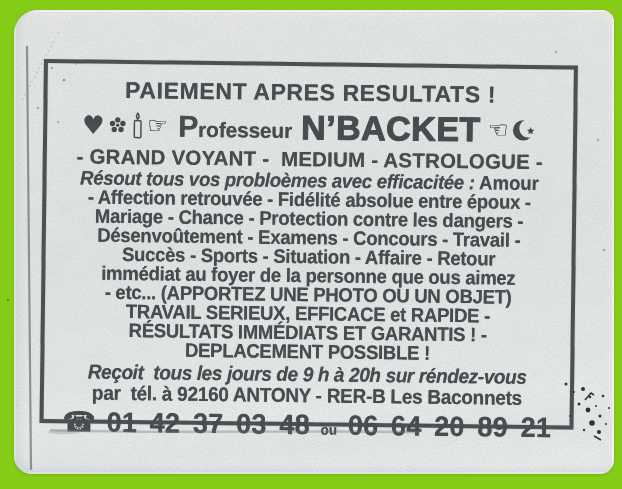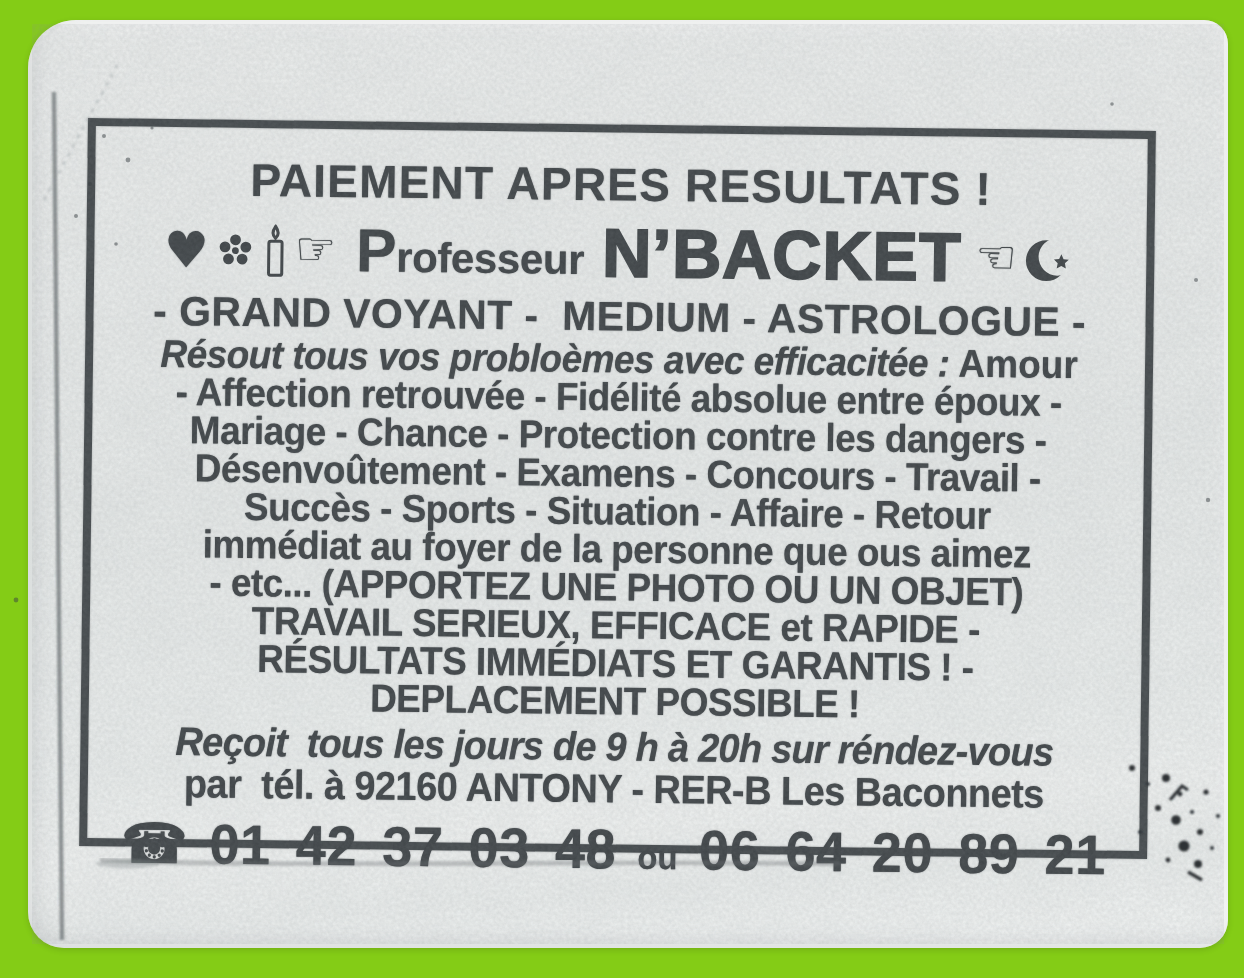--- a/index.html
+++ b/index.html
@@ -54,21 +54,21 @@
   .intro .it{font-style:italic;letter-spacing:-.3px;}
   .service{font-size:19.5px;line-height:19px;letter-spacing:-.3px;}
   .schedule{font-size:20px;line-height:22px;font-style:italic;white-space:pre;margin-top:2px;letter-spacing:-.4px;}
   .address{font-size:20px;line-height:21px;white-space:pre;letter-spacing:-.3px;}
   .phone-row{
     display:flex;justify-content:center;align-items:center;gap:11px;
     margin-top:3px;transform:scaleX(.97);transform-origin:50% 50%;
   }
   .phone-glyph{font-size:28px;}
   .phone-num{font-size:28px;font-weight:bold;word-spacing:5px;letter-spacing:.2px;}
-  .phone-sep{font-size:17px;font-weight:bold;margin-top:8px;}
+  .phone-sep{font-size:14px;font-weight:bold;margin-top:8px;}
   .overlay{position:absolute;left:0;top:0;pointer-events:none;}
   svg .ink-fill{fill:var(--ink);}
   svg .ink-stroke{stroke:var(--ink);fill:none;}
 </style>
 </head>
 <body>
 
 <div class="scene">
 
   <div class="paper"></div>

